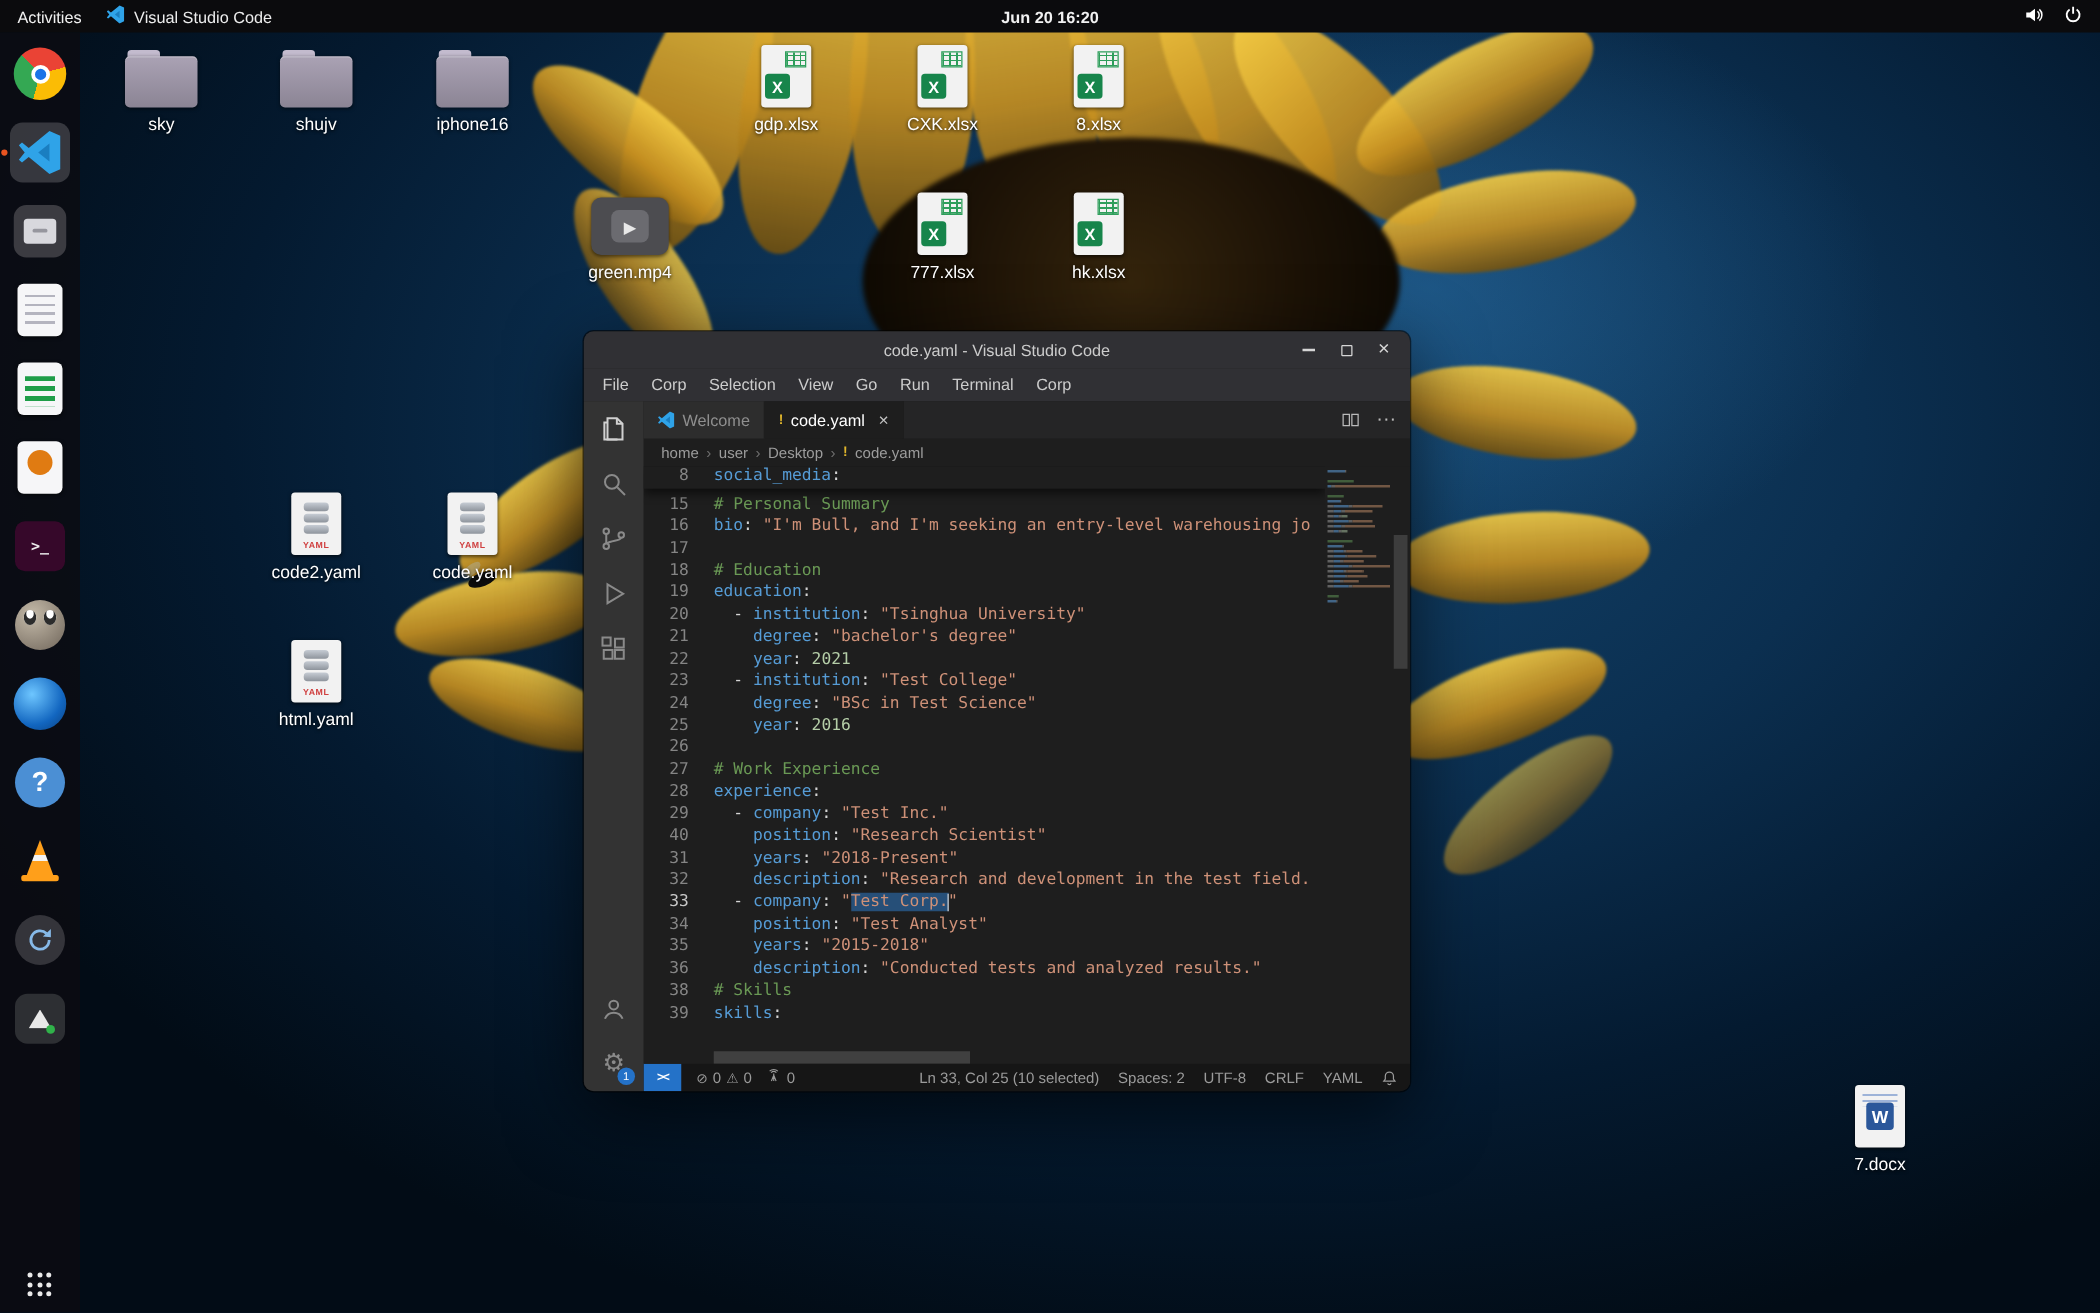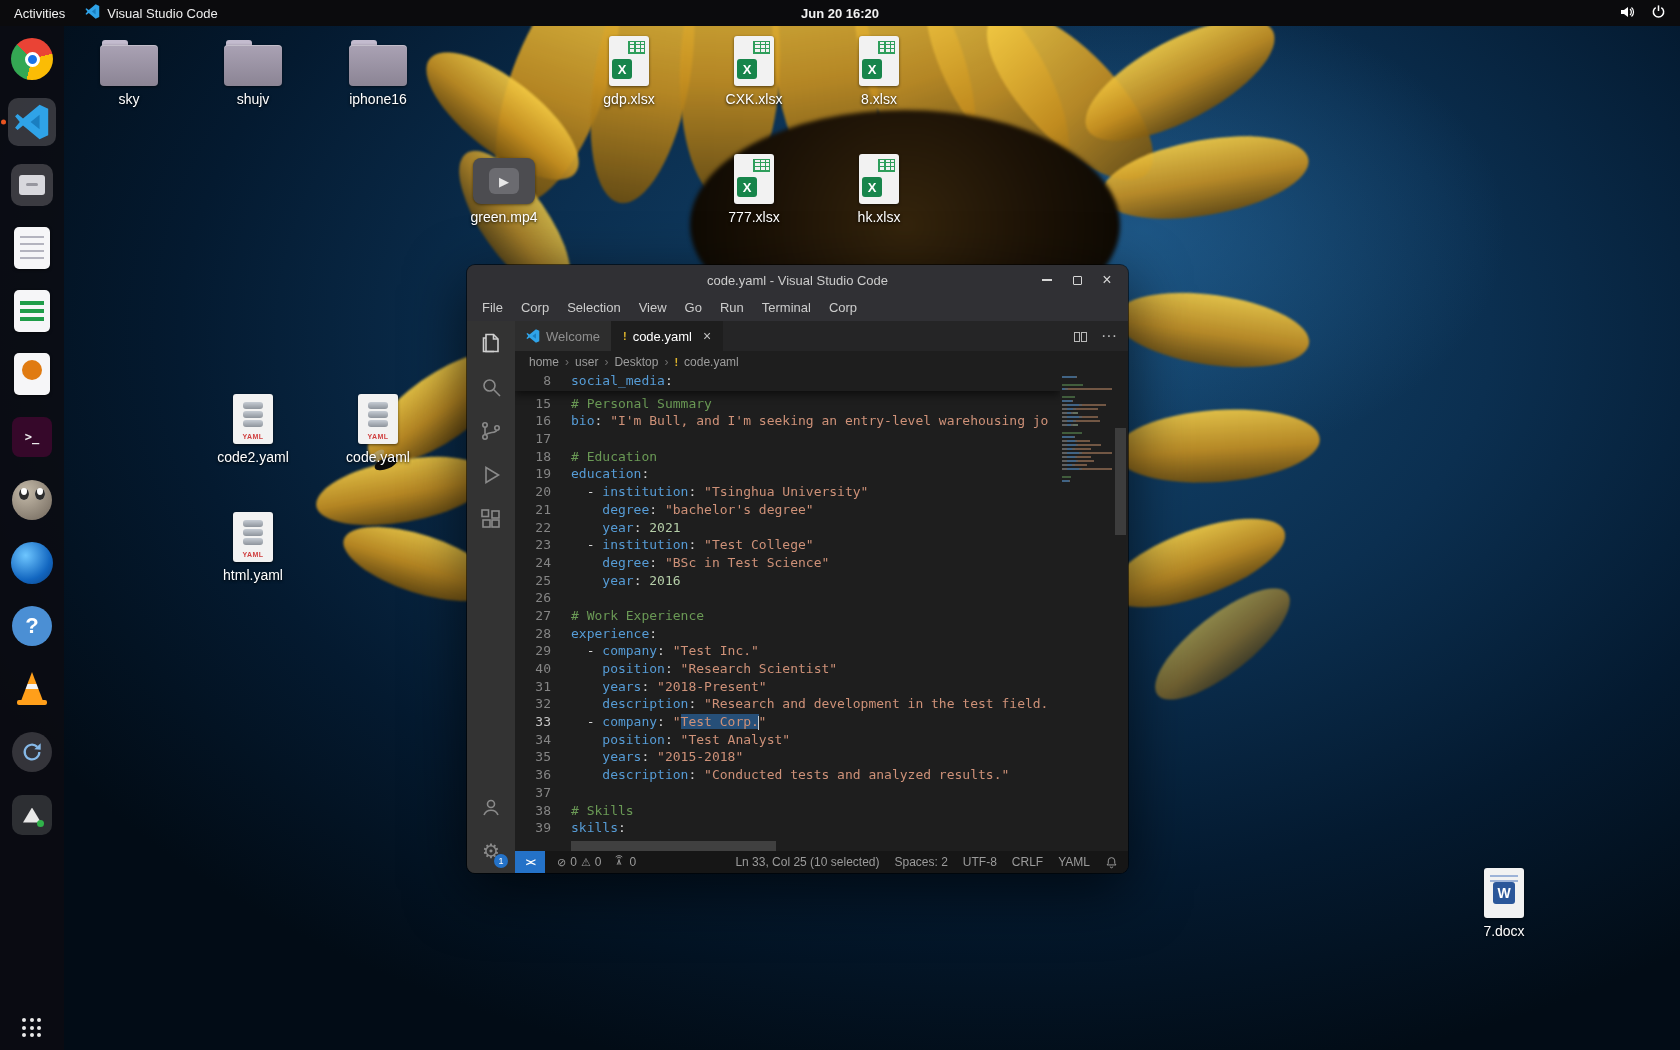--- a/index.html
+++ b/index.html
@@ -499,21 +499,20 @@
             <div class="crow"><div class="cnum">27</div><div class="ccontent"><span class="tk-comment"># Work Experience</span></div></div>
             <div class="crow"><div class="cnum">28</div><div class="ccontent"><span class="tk-key">experience</span><span class="tk-plain">:</span></div></div>
             <div class="crow"><div class="cnum">29</div><div class="ccontent"><span class="tk-plain">  - </span><span class="tk-key">company</span><span class="tk-plain">: </span><span class="tk-str">"Test Inc."</span></div></div>
             <div class="crow"><div class="cnum">40</div><div class="ccontent"><span class="tk-plain">    </span><span class="tk-key">position</span><span class="tk-plain">: </span><span class="tk-str">"Research Scientist"</span></div></div>
             <div class="crow"><div class="cnum">31</div><div class="ccontent"><span class="tk-plain">    </span><span class="tk-key">years</span><span class="tk-plain">: </span><span class="tk-str">"2018-Present"</span></div></div>
             <div class="crow"><div class="cnum">32</div><div class="ccontent"><span class="tk-plain">    </span><span class="tk-key">description</span><span class="tk-plain">: </span><span class="tk-str">"Research and development in the test field.</span></div></div>
             <div class="crow"><div class="cnum cur">33</div><div class="ccontent"><span class="tk-plain">  - </span><span class="tk-key">company</span><span class="tk-plain">: </span><span class="tk-str">"</span><span class="tk-str-sel">Test Corp.</span><span class="caret"></span><span class="tk-str">"</span></div></div>
             <div class="crow"><div class="cnum">34</div><div class="ccontent"><span class="tk-plain">    </span><span class="tk-key">position</span><span class="tk-plain">: </span><span class="tk-str">"Test Analyst"</span></div></div>
             <div class="crow"><div class="cnum">35</div><div class="ccontent"><span class="tk-plain">    </span><span class="tk-key">years</span><span class="tk-plain">: </span><span class="tk-str">"2015-2018"</span></div></div>
             <div class="crow"><div class="cnum">36</div><div class="ccontent"><span class="tk-plain">    </span><span class="tk-key">description</span><span class="tk-plain">: </span><span class="tk-str">"Conducted tests and analyzed results."</span></div></div>
-            <div class="crow"><div class="cnum">37</div><div class="ccontent"></div></div>
             <div class="crow"><div class="cnum">38</div><div class="ccontent"><span class="tk-comment"># Skills</span></div></div>
             <div class="crow"><div class="cnum">39</div><div class="ccontent"><span class="tk-key">skills</span><span class="tk-plain">:</span></div></div>
           </div>
         <div class="minimap" id="minimap">
             <div class="mrow"><span class="mseg" style="width: 13.8px; background: rgb(78, 124, 168);"></span><span class="mseg" style="width: 1.15px; background: rgb(119, 119, 119);"></span></div>
             <div class="mrow"></div>
             <div class="mrow"><span class="mseg" style="width: 20.7px; background: rgb(78, 115, 71);"></span></div>
             <div class="mrow"><span class="mseg" style="width: 3.45px; background: rgb(78, 124, 168);"></span><span class="mseg" style="width: 2.3px; background: rgb(119, 119, 119);"></span><span class="mseg" style="width: 44.25px; background: rgb(143, 107, 82);"></span></div>
             <div class="mrow"></div>
             <div class="mrow"><span class="mseg" style="width: 12.65px; background: rgb(78, 115, 71);"></span></div>

